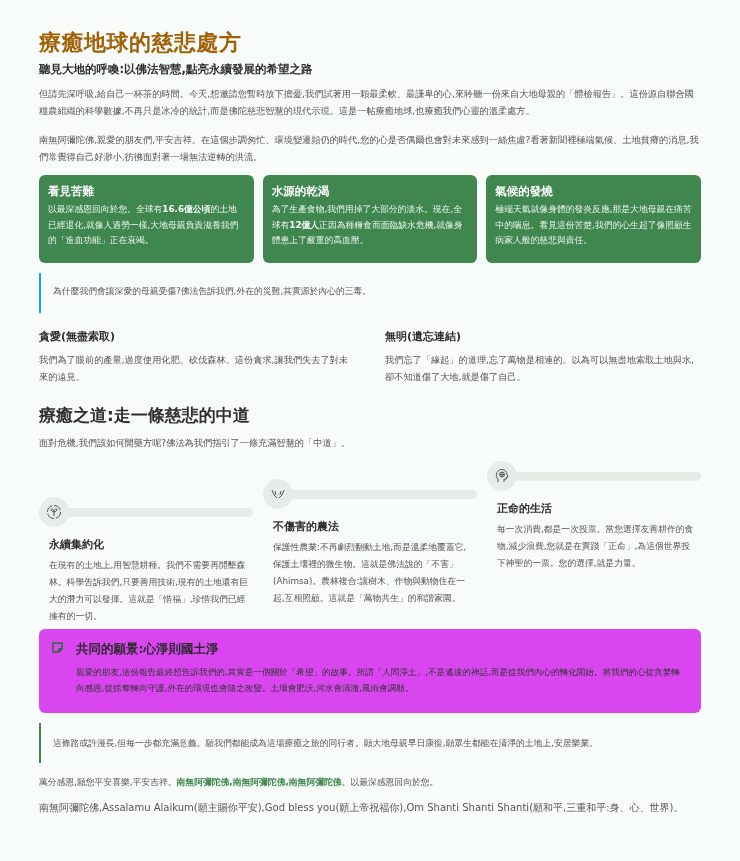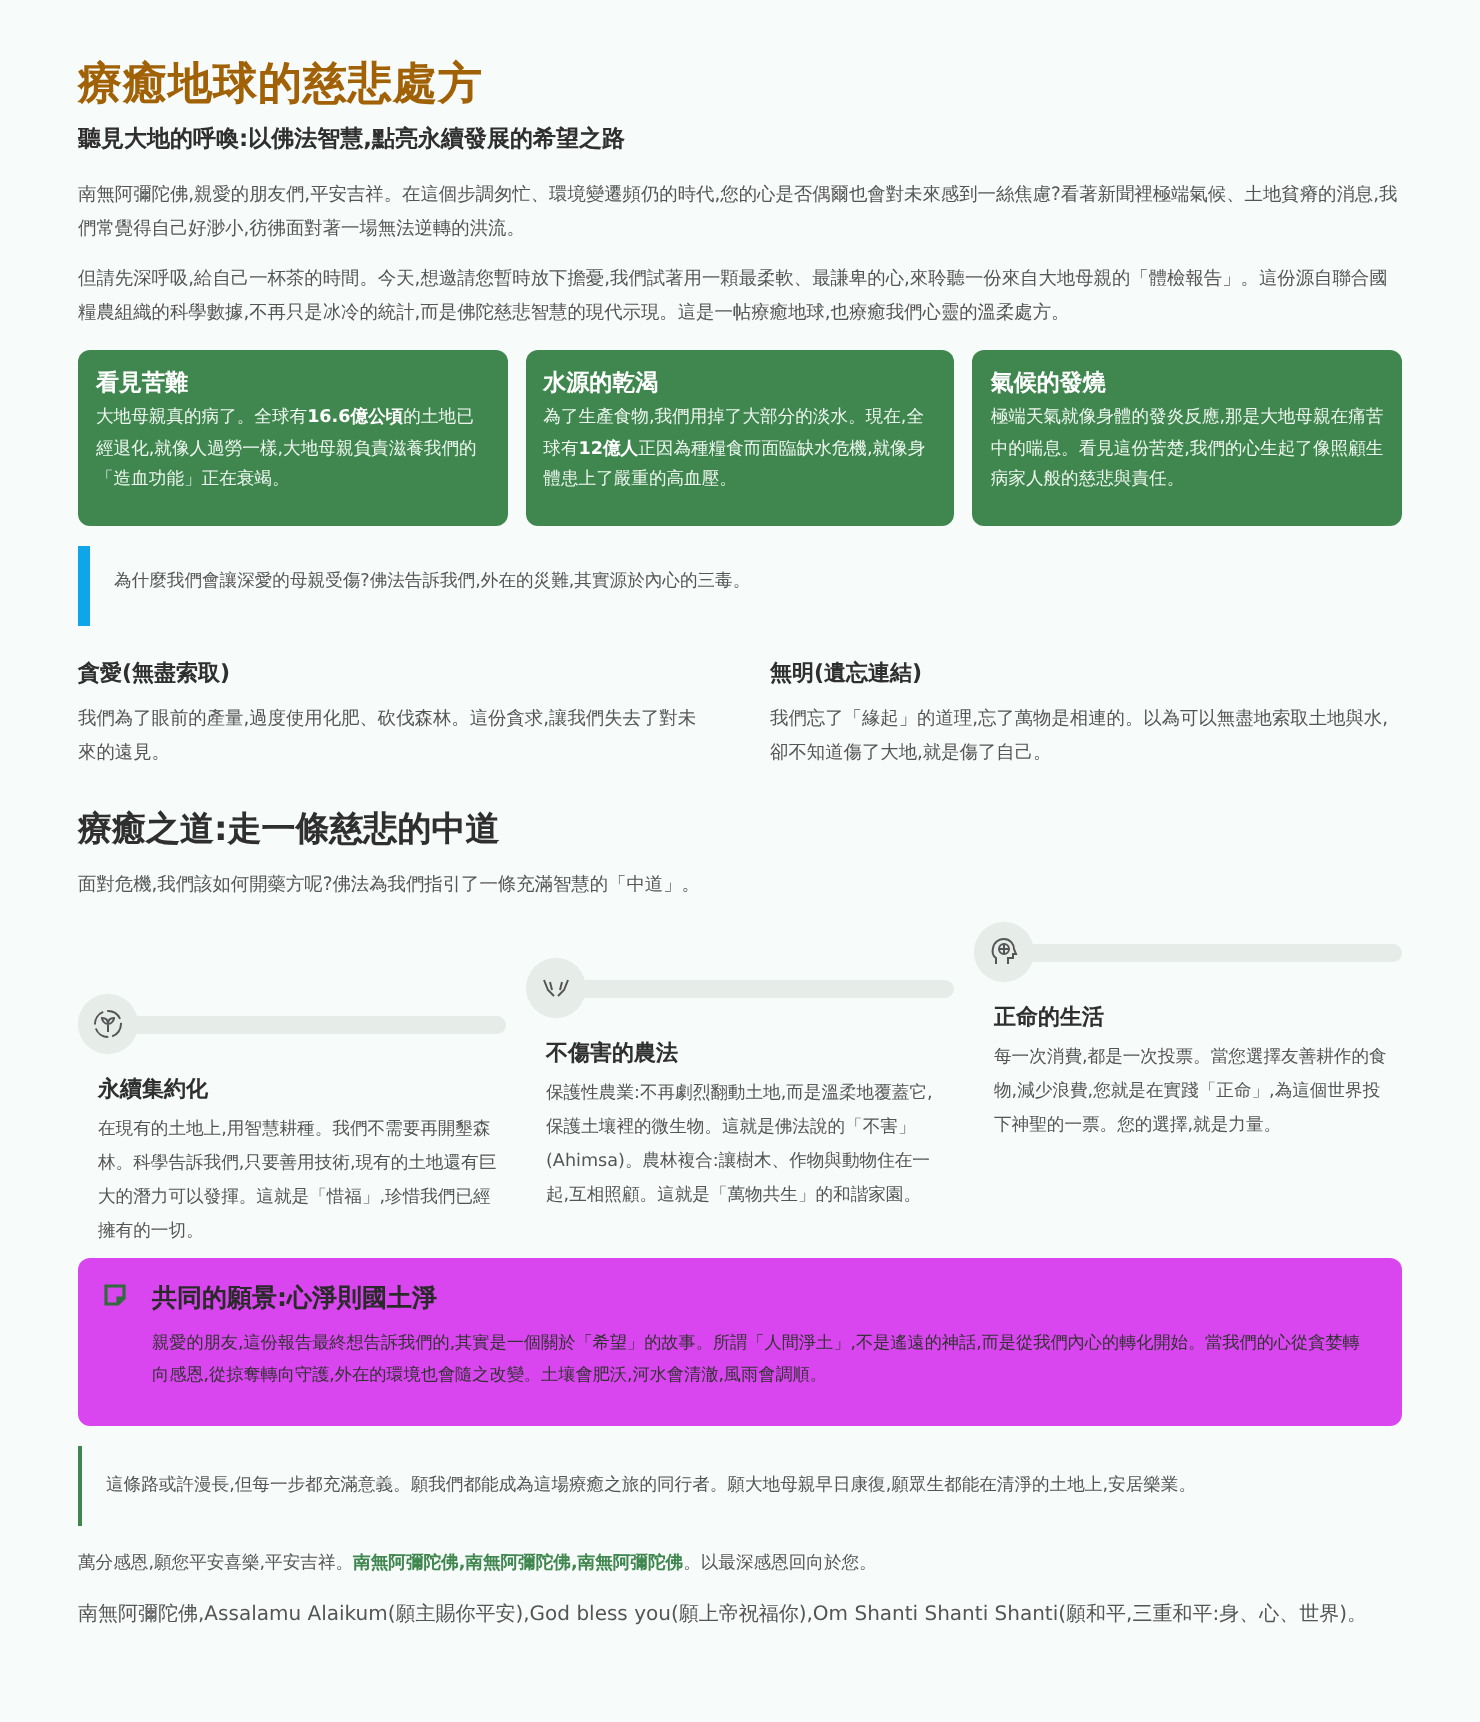--- a/index.html
+++ b/index.html
@@ -19,21 +19,21 @@
   .cards { display: flex; gap: 9px; margin-top: 10px; }
   .card {
     flex: 1; background: #3f874f; border-radius: 6px;
     padding: 8px 9px 10px 9px; color: #fff; height: 88px;
   }
   .card h3 { font-size: 11.5px; font-weight: bold; line-height: 16px; margin-bottom: 3px; }
   .card p { font-size: 8.8px; line-height: 15.5px; color: #eef6ef; }
   .card b { font-weight: bold; color: #fff; }
 
   .quote {
-    margin-top: 10px; border-left: 6px solid #0ea5e9; padding: 10px 0 10px 12px;
+    margin-top: 10px; border-left: 2px solid #0ea5e9; padding: 10px 0 10px 12px;
     font-size: 8.8px; color: #555; height: 40px; line-height: 16px;
   }
 
   .poisons { display: flex; margin-top: 16px; gap: 30px; }
   .poison { flex: 1; }
   .poison h4 { font-size: 11px; font-weight: bold; color: #2f2f2f; line-height: 16px; margin-bottom: 6px; }
   .poison p { font-size: 9.2px; line-height: 17px; color: #555; }
 
   h2 { font-size: 17px; font-weight: bold; color: #2f2f2f; margin-top: 18px; line-height: 24px; }
   .h2desc { font-size: 9.2px; color: #555; margin-top: 8px; line-height: 16px; }
@@ -69,27 +69,27 @@
   .thanks .green { color: #3f874f; font-weight: bold; }
   .closing { font-size: 10px; color: #555; margin-top: 10px; line-height: 16px; }
 </style>
 </head>
 <body>
 
 <div class="page">
   <h1>療癒地球的慈悲處方</h1>
   <div class="subtitle">聽見大地的呼喚:以佛法智慧,點亮永續發展的希望之路</div>
 
+  <p class="body intro2">但請先深呼吸,給自己一杯茶的時間。今天,想邀請您暫時放下擔憂,我們試著用一顆最柔軟、最謙卑的心,來聆聽一份來自大地母親的「體檢報告」。這份源自聯合國糧農組織的科學數據,不再只是冰冷的統計,而是佛陀慈悲智慧的現代示現。這是一帖療癒地球,也療癒我們心靈的溫柔處方。</p>
   <p class="body intro1">南無阿彌陀佛,親愛的朋友們,平安吉祥。在這個步調匆忙、環境變遷頻仍的時代,您的心是否偶爾也會對未來感到一絲焦慮?看著新聞裡極端氣候、土地貧瘠的消息,我們常覺得自己好渺小,彷彿面對著一場無法逆轉的洪流。</p>
-  <p class="body intro2">但請先深呼吸,給自己一杯茶的時間。今天,想邀請您暫時放下擔憂,我們試著用一顆最柔軟、最謙卑的心,來聆聽一份來自大地母親的「體檢報告」。這份源自聯合國糧農組織的科學數據,不再只是冰冷的統計,而是佛陀慈悲智慧的現代示現。這是一帖療癒地球,也療癒我們心靈的溫柔處方。</p>
 
   <div class="cards">
     <div class="card">
       <h3>看見苦難</h3>
-      <p><span>大地母親真的病了。全球有</span><b>16.6億公頃</b><span>的土地已經退化,就像人過勞一樣,大地母親負責滋養我們的「造血功能」正在衰竭。</span></p>
+      <p><span>以最深感恩回向於您。全球有</span><b>16.6億公頃</b><span>的土地已經退化,就像人過勞一樣,大地母親負責滋養我們的「造血功能」正在衰竭。</span></p>
     </div>
     <div class="card">
       <h3>水源的乾渴</h3>
       <p><span>為了生產食物,我們用掉了大部分的淡水。現在,全球有</span><b>12億人</b><span>正因為種糧食而面臨缺水危機,就像身體患上了嚴重的高血壓。</span></p>
     </div>
     <div class="card">
       <h3>氣候的發燒</h3>
       <p><span>極端天氣就像身體的發炎反應,那是大地母親在痛苦中的喘息。看見這份苦楚,我們的心生起了像照顧生病家人般的慈悲與責任。</span></p>
     </div>
   </div>

